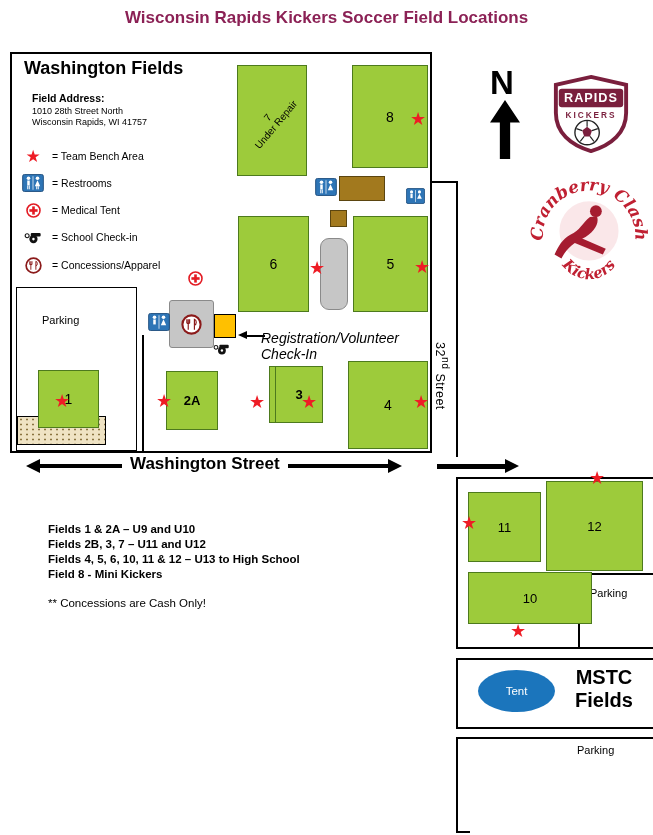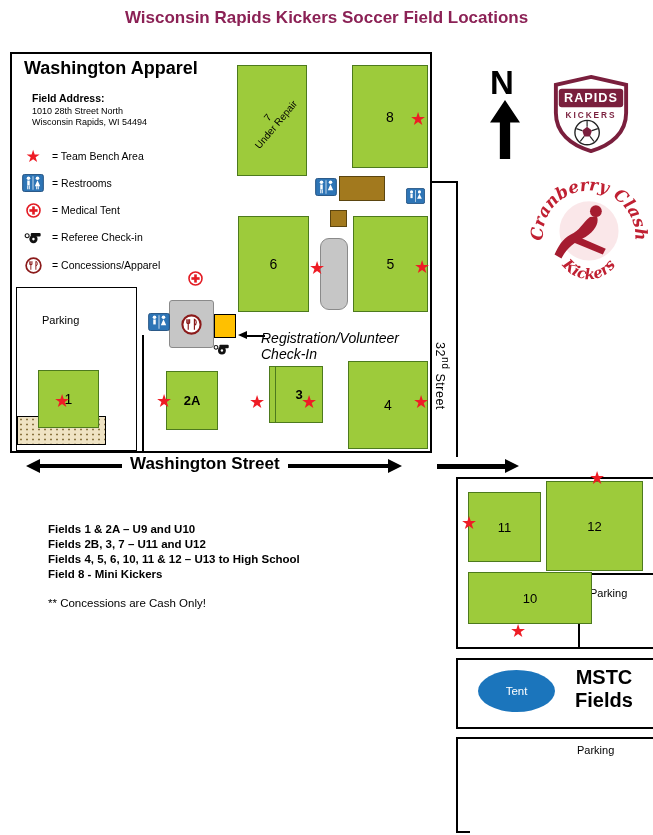--- a/index.html
+++ b/index.html
@@ -38,25 +38,25 @@
   .regtext{position:absolute;left:249px;top:276px;font-size:14px;font-style:italic;}
   .checkin{position:absolute;background:#FFC000;border:1px solid #000;box-sizing:border-box;}
 </style>
 </head>
 <body>
 
 <div class="title">Wisconsin Rapids Kickers Soccer Field Locations</div>
 
 <div class="map-box">
 
-  <div class="map-heading">Washington Apparel</div>
+  <div class="map-heading">Washington Fields</div>
   <div class="addr-label">Field Address:</div>
   <div class="addr">
     <div>1010 28th Street North</div>
-    <div>Wisconsin Rapids, WI 54494</div>
+    <div>Wisconsin Rapids, WI 41757</div>
   </div>
 
   <div class="legend-row" style="top:90px">
     <span class="legend-icon">
         <span class="star-glyph">★</span>
       </span>
     <span class="legend-label">= Team Bench Area</span>
   </div>
   <div class="legend-row" style="top:144px">
     <span class="legend-icon">
@@ -87,21 +87,21 @@
   </div>
   <div class="legend-row" style="top:171px">
     <span class="legend-icon">
       <svg viewBox="0 0 20 14" width="18" height="13">
           <circle cx="3.5" cy="5" r="2.2" fill="none" stroke="#111" stroke-width="1.2"></circle>
           <rect x="7.5" y="2" width="11" height="4" rx="1.2" fill="#111"></rect>
           <circle cx="10.5" cy="8.8" r="4.6" fill="#111"></circle>
           <circle cx="10.5" cy="8.8" r="1.4" fill="#fff"></circle>
         </svg>
     </span>
-    <span class="legend-label">= Referee Check-in</span>
+    <span class="legend-label">= School Check-in</span>
   </div>
   <div class="legend-row" style="top:199px">
     <span class="legend-icon">
       <svg viewBox="0 0 18 18" width="17" height="17">
           <circle cx="9" cy="9" r="7.8" fill="#fff" stroke="#8B1A1A" stroke-width="1.8"></circle>
           <path d="M6.2 4.5 V13.5 M5 4.5 V8 M7.4 4.5 V8 M5 8 h2.4" stroke="#8B1A1A" stroke-width="1" fill="none"></path>
           <path d="M11.5 13.5 V4.5 C13.6 5 13.6 9 11.5 9.5" stroke="#8B1A1A" stroke-width="1" fill="none"></path>
         </svg>
     </span>
     <span class="legend-label">= Concessions/Apparel</span>

